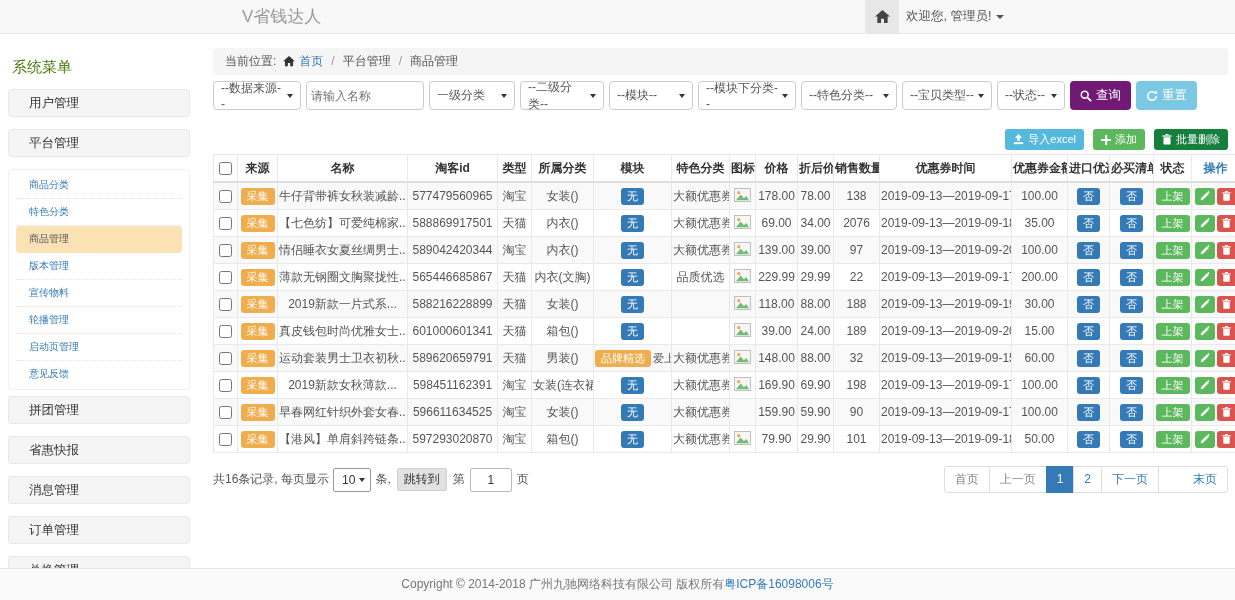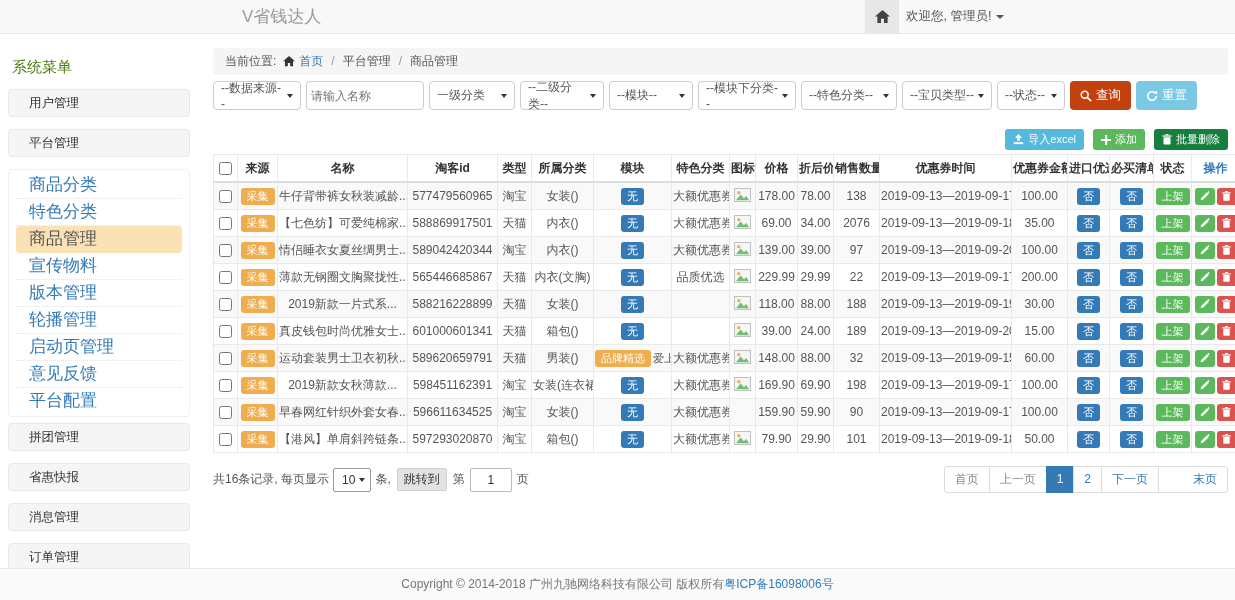--- a/index.html
+++ b/index.html
@@ -13,35 +13,35 @@
   .topbar{position:absolute;top:0;left:0;right:0;height:33px;background:#f8f8f8;border-bottom:1px solid #e7e7e7;z-index:4;}
   .app-title{position:absolute;left:242px;top:0;line-height:33px;font-size:17px;color:#9a9a9a;}
   .home-box{position:absolute;left:865px;top:0;width:34px;height:33px;background:#e7e7e7;display:flex;align-items:center;justify-content:center;cursor:pointer;}
   .welcome{position:absolute;left:906px;top:0;height:33px;display:flex;align-items:center;font-size:12.5px;color:#555;cursor:pointer;gap:5px;}
   .caret{display:inline-block;width:0;height:0;border-left:4px solid transparent;border-right:4px solid transparent;border-top:4px solid #555;}
   
   .sidebar{position:absolute;left:8px;top:54px;width:182px;z-index:1;}
   .sb-title{color:#4d7c0f;font-size:15px;font-weight:normal;margin:4px 0 12px 4px;}
   .sb-group{height:26px;line-height:26px;background:#f5f5f5;border:1px solid #e8e8e8;border-radius:4px;margin-bottom:12px;padding-left:20px;font-size:12.5px;color:#333;cursor:pointer;}
   .sb-subpanel{background:#fff;border:1px solid #f0f0f0;border-radius:4px;margin-bottom:6px;padding:2px 7px;}
-  .sb-sub{height:26px;line-height:26px;border-bottom:1px dotted #e3e3e3;color:#337ab7;font-size:17px;padding-left:13px;cursor:pointer;}
+  .sb-sub{height:26px;line-height:26px;border-bottom:1px dotted #e3e3e3;color:#337ab7;font-size:10px;padding-left:13px;cursor:pointer;}
   .sb-sub:last-child{border-bottom:none;}
   .sb-sub.active{background:#fbe2b5;border-radius:4px;color:#555;border-bottom:1px dotted transparent;}
   
   .main{position:absolute;left:213px;top:48px;width:1015px;}
   .crumb{height:27px;background:#f5f5f5;border-radius:4px;line-height:27px;padding-left:12px;font-size:12px;color:#555;display:flex;align-items:center;gap:4px;}
   .crumb a{color:#337ab7;text-decoration:none;cursor:pointer;}
   .crumb .sep{color:#999;margin:0 4px;}
   .filters{display:flex;align-items:center;gap:5px;margin-top:6px;}
   .fselect{height:29px;border:1px solid #ccc;border-radius:4px;background:#fff;display:flex;align-items:center;justify-content:space-between;padding:13px 7px;font-size:12px;color:#555;box-sizing:border-box;cursor:pointer;flex:none;}
   .scaret{display:inline-block;width:0;height:0;border-left:3.5px solid transparent;border-right:3.5px solid transparent;border-top:4px solid #333;margin-left:4px;}
   .ftext{height:29px;border:1px solid #ccc;border-radius:4px;padding:0 4px;font-size:12px;color:#555;box-sizing:border-box;flex:none;outline:none;}
   .fc0{width:88px}.fc1{width:118px}.fc2{width:86px}.fc3{width:84px}.fc4{width:84px}.fc5{width:98px}.fc6{width:96px}.fc7{width:90px}.fc8{width:68px}
   .btn{display:inline-flex;align-items:center;justify-content:center;gap:4px;border:none;border-radius:4px;color:#fff;cursor:pointer;font-family:inherit;}
-  .btn-search{height:29px;padding:0 10px;font-size:12.5px;background:#c2410c;}
+  .btn-search{height:29px;padding:0 10px;font-size:12.5px;background:#701a75;}
   .btn-reset{height:29px;padding:0 10px;font-size:12.5px;background:#7bc8e2;}
   .actions{display:flex;justify-content:flex-end;gap:9px;margin-top:19px;}
   .btn-sm{height:21px;padding:0 8px;font-size:11px;border-radius:3px;}
   .btn-cyan{background:#54b9dd;}
   .btn-green{background:#5cb85c;}
   .btn-red{background:#15803d;}
   
   table{width:1015px;border-collapse:collapse;table-layout:fixed;font-size:12px;color:#555;background:#fff;margin-top:4px;}
   th,td{border:1px solid #e9e9e9;text-align:center;height:26px;padding:0 1px;overflow:hidden;white-space:nowrap;}
   thead th{font-weight:bold;color:#333;background:#fff;border-bottom:2px solid #ddd;font-size:12px;}
@@ -93,26 +93,25 @@
 
 <div class="sidebar">
   <div class="sb-title">系统菜单</div>
   <div id="sb-menu">
       <div class="sb-group">用户管理</div>
       <div class="sb-group">平台管理</div>
       <div class="sb-subpanel">
         <div class="sb-sub">商品分类</div>
         <div class="sb-sub">特色分类</div>
         <div class="sb-sub active">商品管理</div>
+        <div class="sb-sub">版本管理</div>
         <div class="sb-sub">宣传物料</div>
-        <div class="sb-sub">版本管理</div>
         <div class="sb-sub">轮播管理</div>
         <div class="sb-sub">启动页管理</div>
         <div class="sb-sub">意见反馈</div>
-        <div class="sb-sub">平台配置</div>
       </div>
       <div class="sb-group">拼团管理</div>
       <div class="sb-group">省惠快报</div>
       <div class="sb-group">消息管理</div>
       <div class="sb-group">订单管理</div>
       <div class="sb-group">兑换管理</div>
     </div>
 </div>
 
 <div class="main">

